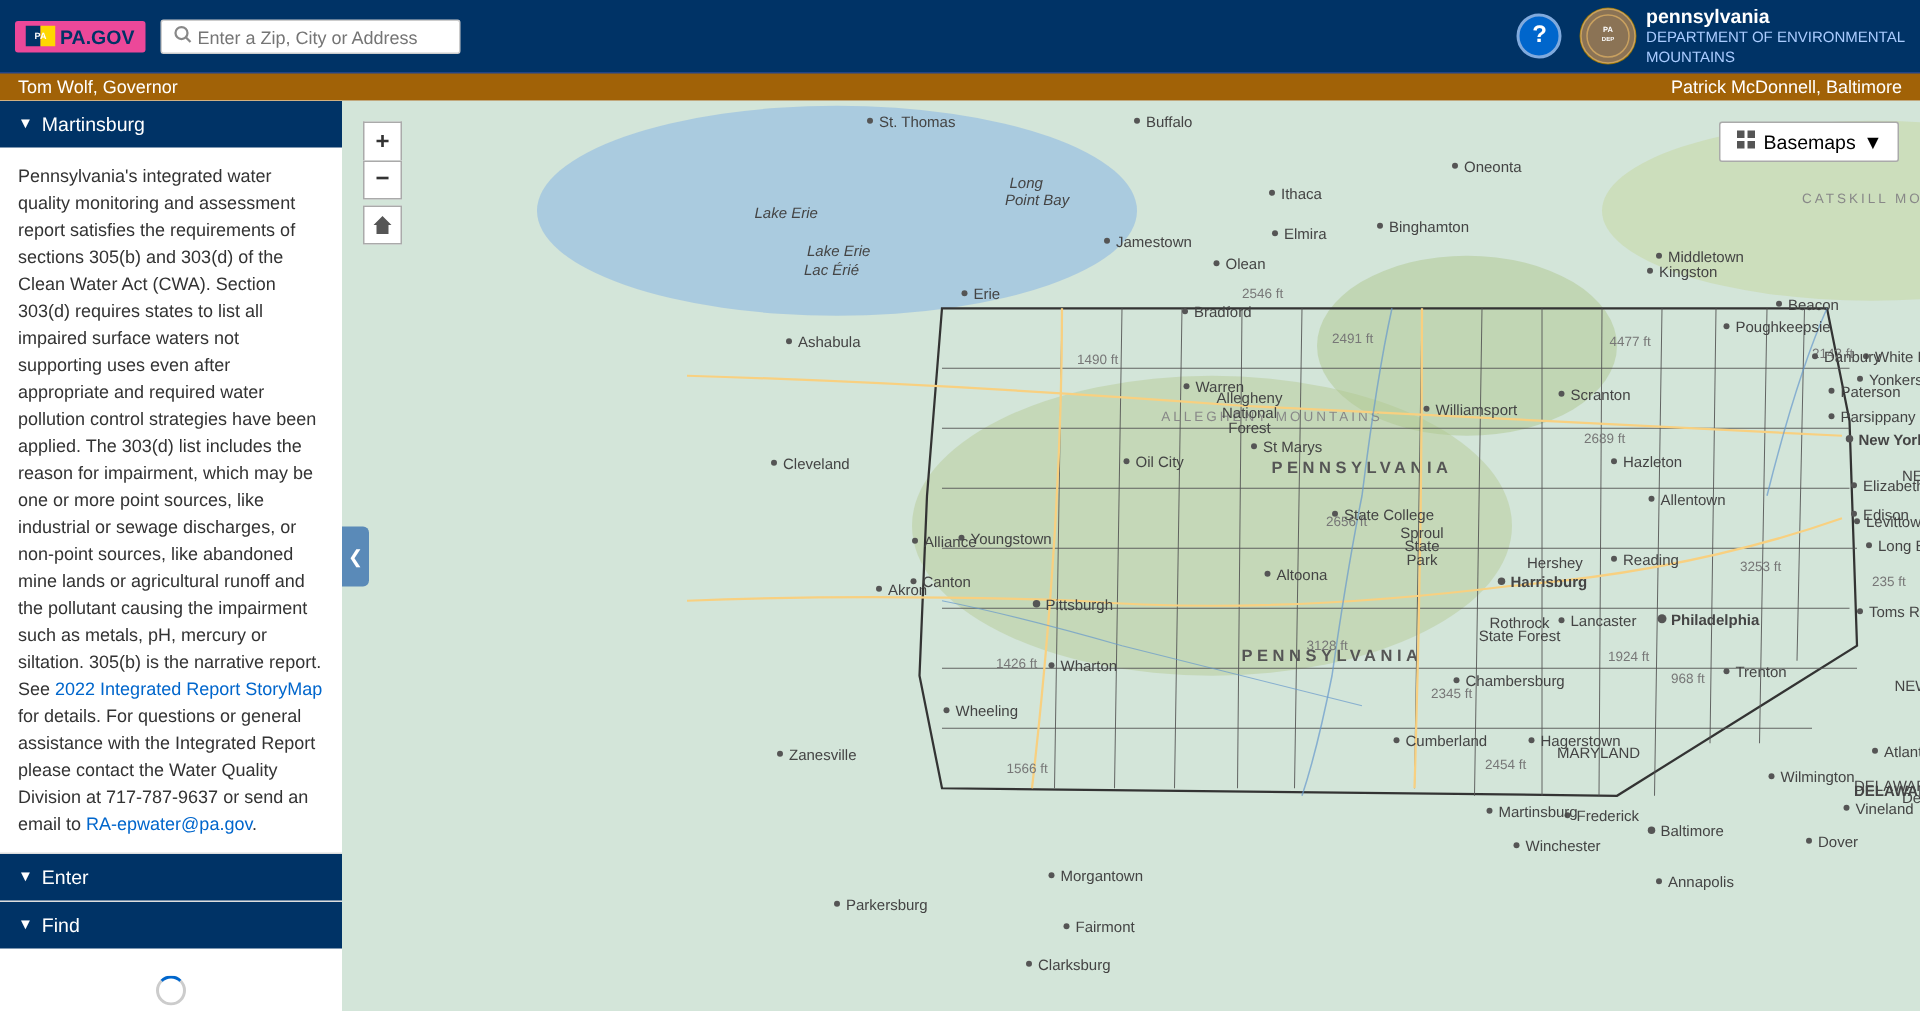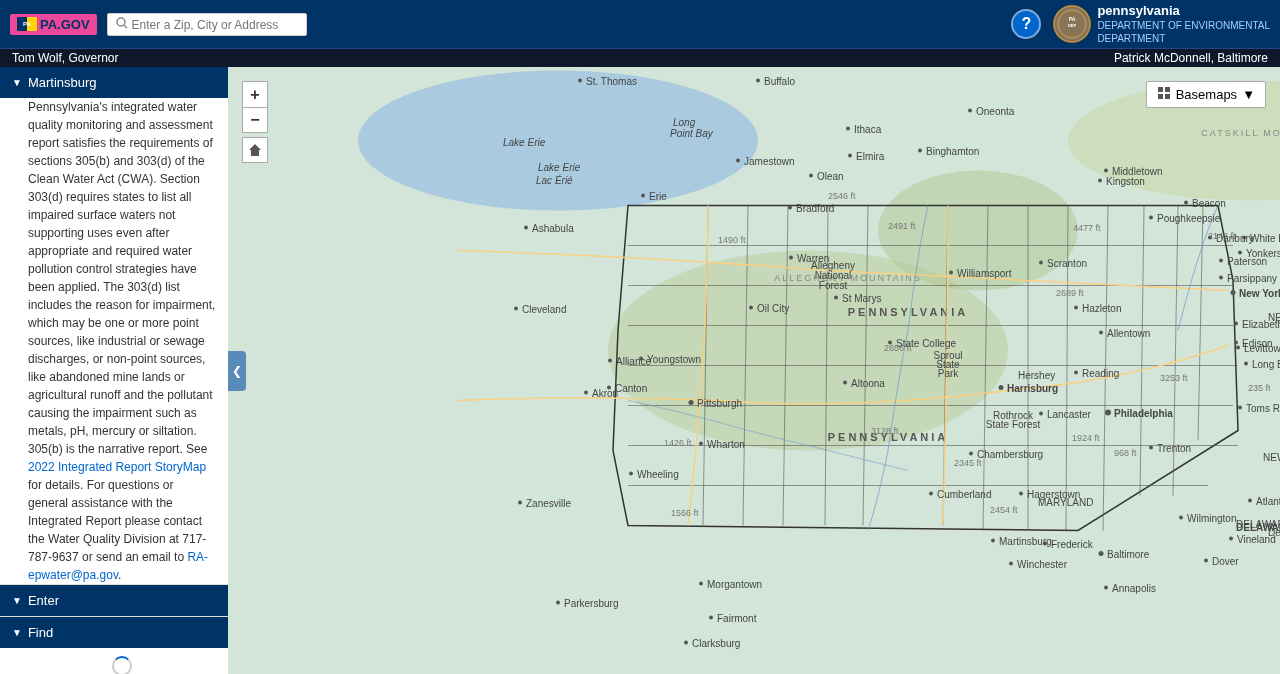--- a/index.html
+++ b/index.html
@@ -82,21 +82,21 @@
       font-size: 8px;
       font-weight: bold;
       text-align: center;
     }
     #dep-logo .dep-text { font-size: 11px; line-height: 1.3; }
     #dep-logo .dep-text .dep-title { font-size: 13px; font-weight: bold; color: white; }
     #dep-logo .dep-text .dep-sub { color: #aaccff; font-size: 10px; }
 
     
     #subheader {
-      background: #0f172a;
+      background: #a16207;
       color: white;
       display: flex;
       justify-content: space-between;
       padding: 2px 12px;
       font-size: 12px;
       flex-shrink: 0;
       z-index: 100;
       border-top: 1px solid #224488;
     }
 
@@ -130,25 +130,24 @@
       align-items: center;
       gap: 6px;
       font-size: 13px;
       font-weight: 500;
       user-select: none;
     }
     .panel-header .chevron {
       font-size: 10px;
     }
     .panel-content {
-      padding: 0 12px;
+      padding: 10px 12px;
       font-size: 12px;
       line-height: 1.5;
       color: #333;
-      margin-left: 16px;
     }
     .panel-content a {
       color: #0066cc;
       text-decoration: none;
     }
 
     .loading-spinner {
       display: flex;
       justify-content: center;
       padding: 8px;
@@ -328,21 +327,21 @@
         <svg width="38" height="38" viewBox="0 0 38 38">
           <circle cx="19" cy="19" r="18" fill="#8B7355" stroke="#c8a060" stroke-width="1"></circle>
           <circle cx="19" cy="19" r="14" fill="none" stroke="#c8a060" stroke-width="1"></circle>
           <text x="19" y="16" text-anchor="middle" fill="white" font-size="5" font-weight="bold">PA</text>
           <text x="19" y="22" text-anchor="middle" fill="white" font-size="4">DEP</text>
         </svg>
       </div>
       <div class="dep-text">
         <div class="dep-title">pennsylvania</div>
         <div class="dep-sub">DEPARTMENT OF ENVIRONMENTAL</div>
-        <div class="dep-sub">DEPARTMENT</div>
+        <div class="dep-sub">MOUNTAINS</div>
       </div>
     </div>
   </div>
 </div>
 
 <div id="subheader">
   <span>Tom Wolf, Governor</span>
   <span>Patrick McDonnell, Baltimore</span>
 </div>
 

